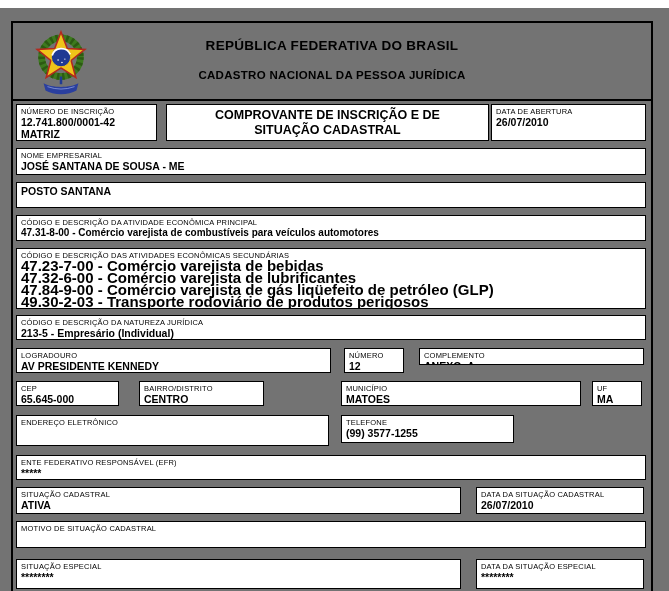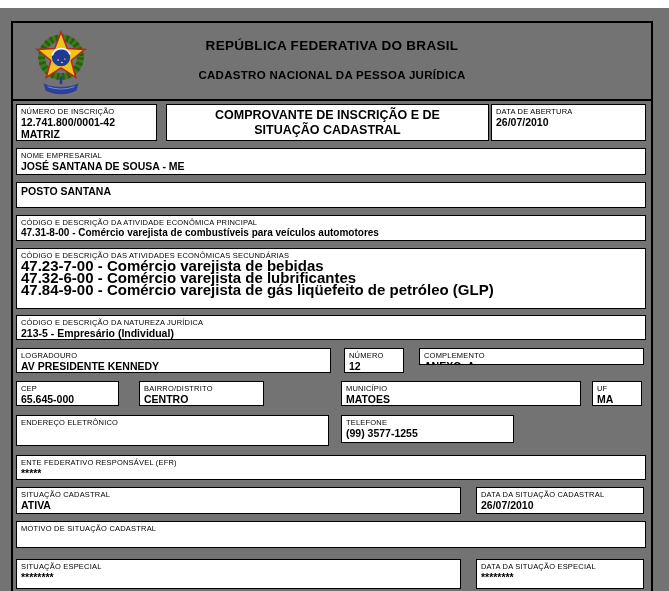--- a/index.html
+++ b/index.html
@@ -88,20 +88,21 @@
   <div class="box" style="left:12px; top:203px; width:630px; height:26px;">
     <div class="lbl">CÓDIGO E DESCRIÇÃO DA ATIVIDADE ECONÔMICA PRINCIPAL</div>
     <div class="val" style="font-size:10px;">47.31-8-00 - Comércio varejista de combustíveis para veículos automotores</div>
   </div>
 
   <div class="box val-list" style="left:12px; top:236px; width:630px; height:61px;">
     <div class="lbl">CÓDIGO E DESCRIÇÃO DAS ATIVIDADES ECONÔMICAS SECUNDÁRIAS</div>
     <div class="val">47.23-7-00 - Comércio varejista de bebidas</div>
     <div class="val">47.32-6-00 - Comércio varejista de lubrificantes</div>
     <div class="val">47.84-9-00 - Comércio varejista de gás liqüefeito de petróleo (GLP)</div>
+    <div class="val">49.30-2-03 - Transporte rodoviário de produtos perigosos</div>
   </div>
 
   <div class="box" style="left:12px; top:303px; width:630px; height:25px;">
     <div class="lbl">CÓDIGO E DESCRIÇÃO DA NATUREZA JURÍDICA</div>
     <div class="val">213-5 - Empresário (Individual)</div>
   </div>
 
   <div class="box" style="left:12px; top:336px; width:315px; height:25px;">
     <div class="lbl">LOGRADOURO</div>
     <div class="val">AV PRESIDENTE KENNEDY</div>

